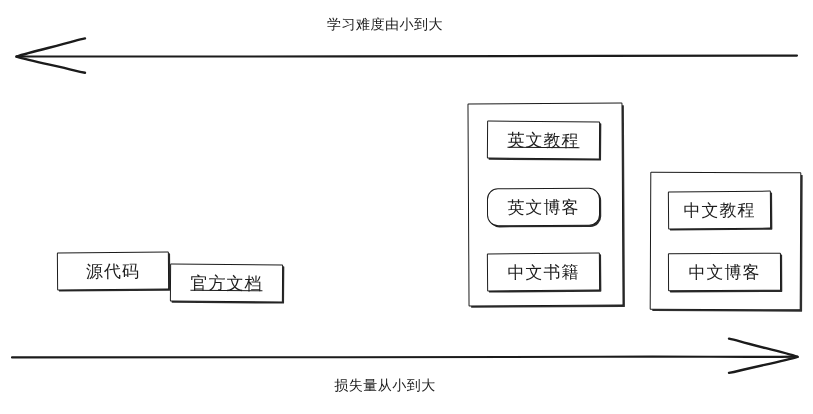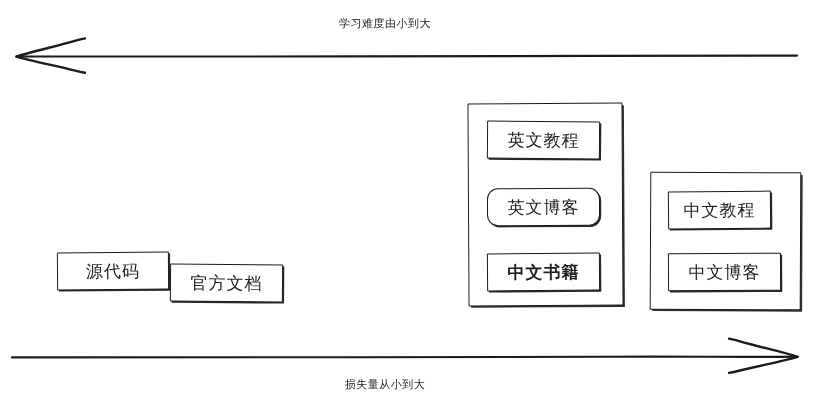--- a/index.html
+++ b/index.html
@@ -14,21 +14,21 @@
   #canvas {
     position: relative;
     width: 813px;
     height: 414px;
     background: #ffffff;
     overflow: hidden;
   }
   .axis-label {
     position: absolute;
     font-family: "DejaVu Sans", "Liberation Sans", sans-serif;
-    font-size: 11px;
+    font-size: 14px;
     line-height: 20px;
     color: #1d1d1d;
     letter-spacing: 0.5px;
     white-space: nowrap;
     text-align: center;
   }
   #label-top {
     left: 0;
     top: 14px;
     width: 770px;
@@ -56,21 +56,21 @@
     justify-content: center;
     color: #1d1d1d;
     font-family: "DejaVu Sans", "Liberation Sans", sans-serif;
     font-size: 17px;
     letter-spacing: 1px;
     white-space: nowrap;
     border-radius: 1px;
     box-shadow: 1.5px 1.5px 0 -0.3px #2a2a2a;
   }
   .node.tilt-a { transform: rotate(-0.45deg); }
-  .node.tilt-b { transform: rotate(0.4deg); }
+  .node.tilt-b { transform: rotate(0.4deg); text-decoration: underline; }
   .node.tilt-c { transform: rotate(-0.25deg); }
   .group-box {
     position: absolute;
     box-sizing: border-box;
     border: 1.8px solid #1b1b1b;
     background: #ffffff;
     border-radius: 1px;
     box-shadow: 2px 2px 0 -0.6px #303030;
   }
   .group-box.tilt-a { transform: rotate(-0.3deg); }
@@ -112,21 +112,21 @@
   <div class="group-box tilt-a" style="left:468px; top:103px; width:155px; height:203px;"></div>
 
   <div class="node tilt-b" style="left:487px; top:121px; width:113px; height:38px;">
     <span>英文教程</span>
   </div>
 
   <div class="node tilt-c" style="left:487px; top:188px; width:113px; height:38px;border-radius:11px;">
     <span>英文博客</span>
   </div>
 
-  <div class="node tilt-a" style="left:487px; top:253px; width:113px; height:38px;font-weight:bold;">
+  <div class="node tilt-a" style="left:487px; top:253px; width:113px; height:38px;">
     <span>中文书籍</span>
   </div>
 
   <div class="group-box tilt-b" style="left:650px; top:172px; width:151px; height:138px;"></div>
 
   <div class="node tilt-a" style="left:668px; top:191px; width:103px; height:38px;">
     <span>中文教程</span>
   </div>
 
   <div class="node tilt-c" style="left:668px; top:253px; width:113px; height:38px;">

